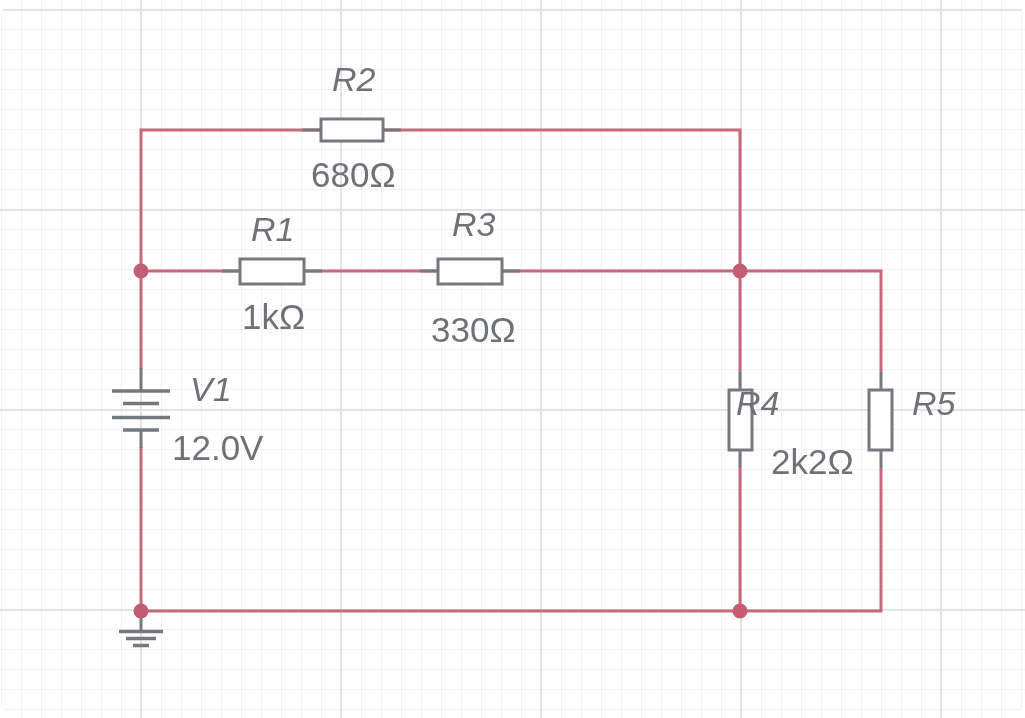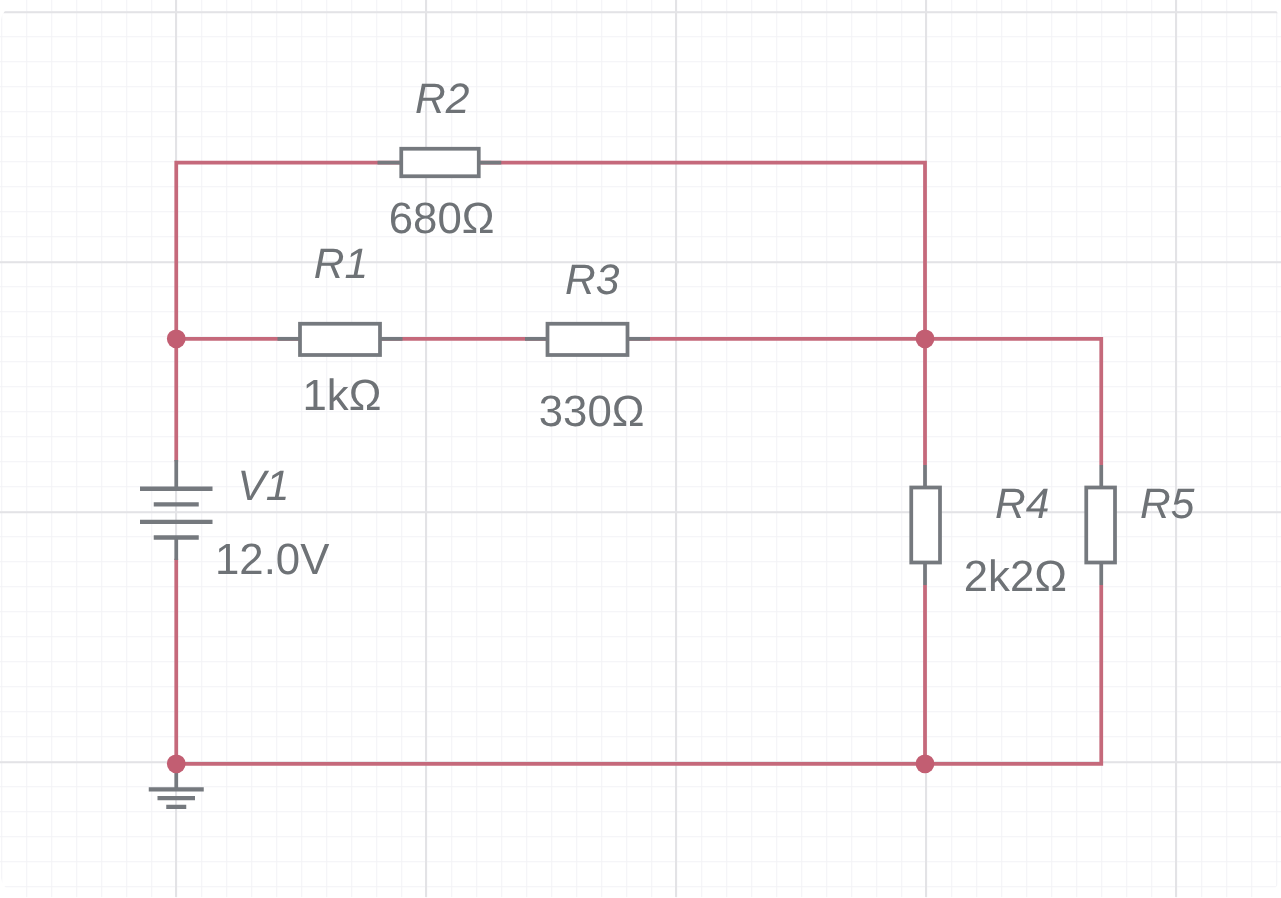--- a/index.html
+++ b/index.html
@@ -107,27 +107,27 @@
       <circle cx="141" cy="271" r="7.5"></circle>
       <circle cx="740" cy="271" r="7.5"></circle>
       <circle cx="141" cy="611" r="7.5"></circle>
       <circle cx="740" cy="611" r="7.5"></circle>
     </g>
   </svg>
 
   <div class="lbl des" style="left:332px; top:62px">R2</div>
   <div class="lbl val" style="left:311px; top:157px">680Ω</div>
 
-  <div class="lbl des" style="left:251px; top:194px">R1</div>
+  <div class="lbl des" style="left:251px; top:212px">R1</div>
   <div class="lbl val" style="left:242px; top:299px">1kΩ</div>
 
   <div class="lbl des" style="left:452px; top:207px">R3</div>
   <div class="lbl val" style="left:431px; top:312px">330Ω</div>
 
   <div class="lbl des" style="left:190px; top:372px">V1</div>
   <div class="lbl val" style="left:172px; top:430px">12.0V</div>
 
-  <div class="lbl des" style="left:796px; top:386px">R4</div>
+  <div class="lbl des" style="left:736px; top:386px">R4</div>
   <div class="lbl val" style="left:771px; top:444px">2k2Ω</div>
 
   <div class="lbl des" style="left:912px; top:386px">R5</div>
 
 </div>
 
 </body></html>

